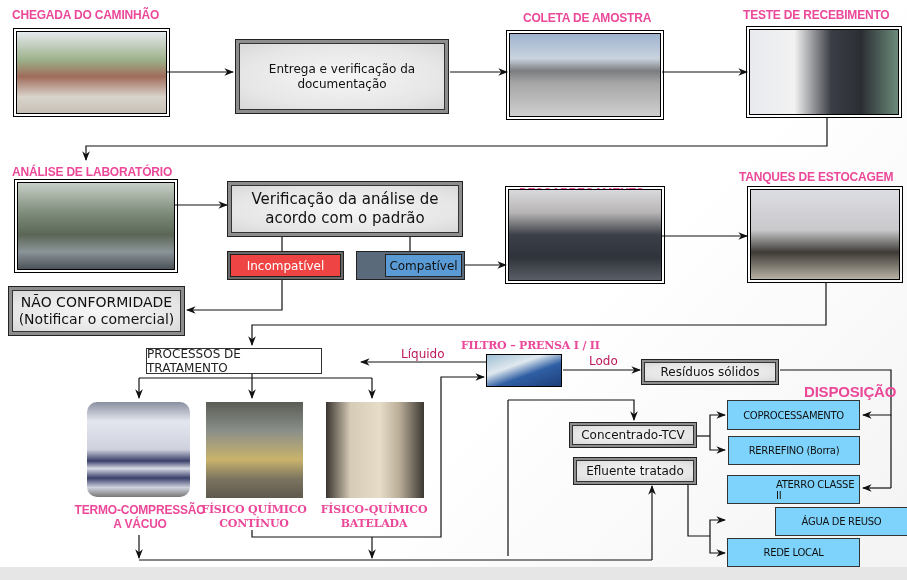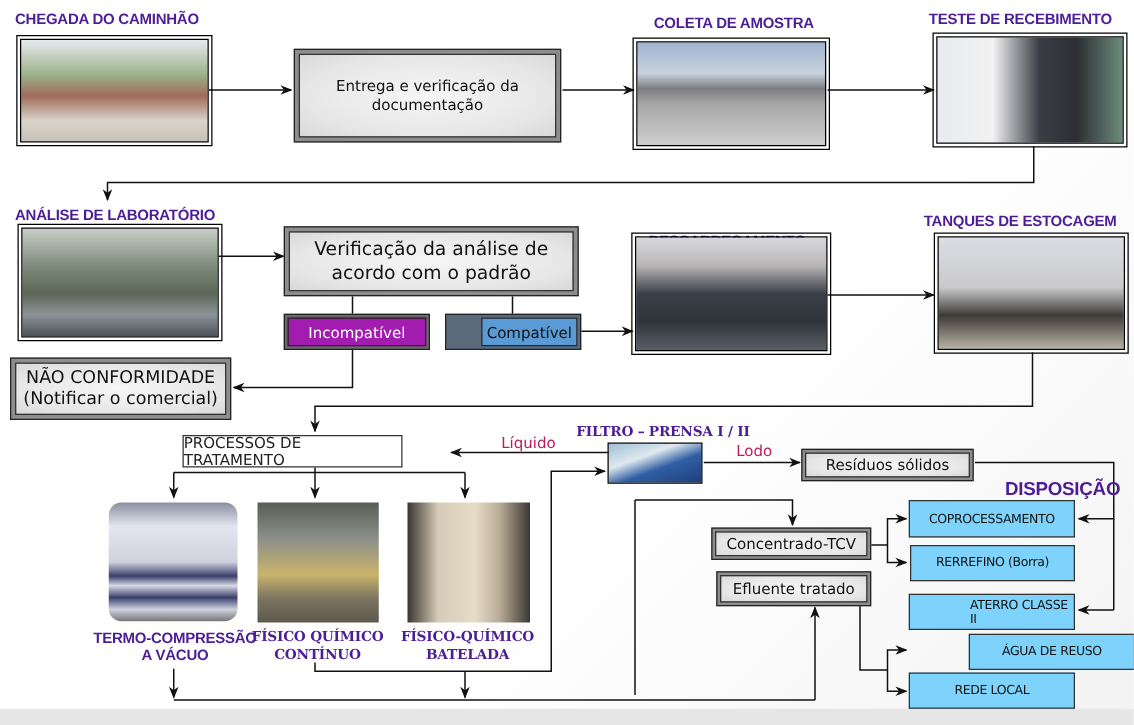--- a/index.html
+++ b/index.html
@@ -5,21 +5,21 @@
   html, body { margin: 0; padding: 0; }
   body {
     width: 907px; height: 580px; position: relative; overflow: hidden;
     background: linear-gradient(135deg, #ffffff 0%, #ffffff 60%, #f3f3f3 100%);
     font-family: "DejaVu Sans", sans-serif;
   }
   .bottom-strip { position: absolute; left: 0; top: 567px; width: 907px; height: 13px; background: #e6e6e6; }
   #wires { position: absolute; left: 0; top: 0; width: 907px; height: 580px; }
   .title {
     position: absolute; font-family: "Liberation Sans", sans-serif; font-weight: bold;
-    font-size: 12px; color: #4c1d95; white-space: nowrap; letter-spacing: -0.2px;
+    font-size: 12px; color: #ec4899; white-space: nowrap; letter-spacing: -0.2px;
   }
   .title.c { text-align: center; }
   .photo {
     position: absolute; border: 1px solid #000; outline: 1px solid #000; outline-offset: 2px;
     box-sizing: border-box; overflow: hidden;
   }
   .photo.noframe { border: none; outline: none; border-radius: 10px; }
   .gbox {
     position: absolute; box-sizing: border-box; border: 1px solid #222;
     background: #8d8d8d; padding: 3px;
@@ -125,21 +125,21 @@
 <div class="gbox" style="left:227px;top:181px;width:236px;height:56px;">
   <div class="inner" style="font-size:15px;">
     <div>
         <div>Verificação da análise de</div>
         <div>acordo com o padrão</div>
       </div>
   </div>
 </div>
 
 <div class="pill" style="left:227px;top:251px;width:117px;height:29px;background:#6a6a6a;">
-  <div class="inner" style="background:#a21caf;color:#fff;">Incompatível</div>
+  <div class="inner" style="background:#ef4444;color:#fff;">Incompatível</div>
 </div>
 <div class="pill" style="left:356px;top:251px;width:109px;height:29px;background:#5a6a7a;padding-left:28px;">
   <div class="inner" style="background:#5b9bd5;color:#111;">Compatível</div>
 </div>
 
 <div class="gbox" style="left:8px;top:286px;width:177px;height:50px;">
   <div class="inner" style="font-size:14px;">
     <div>
         <div>NÃO CONFORMIDADE</div>
         <div>(Notificar o comercial)</div>

